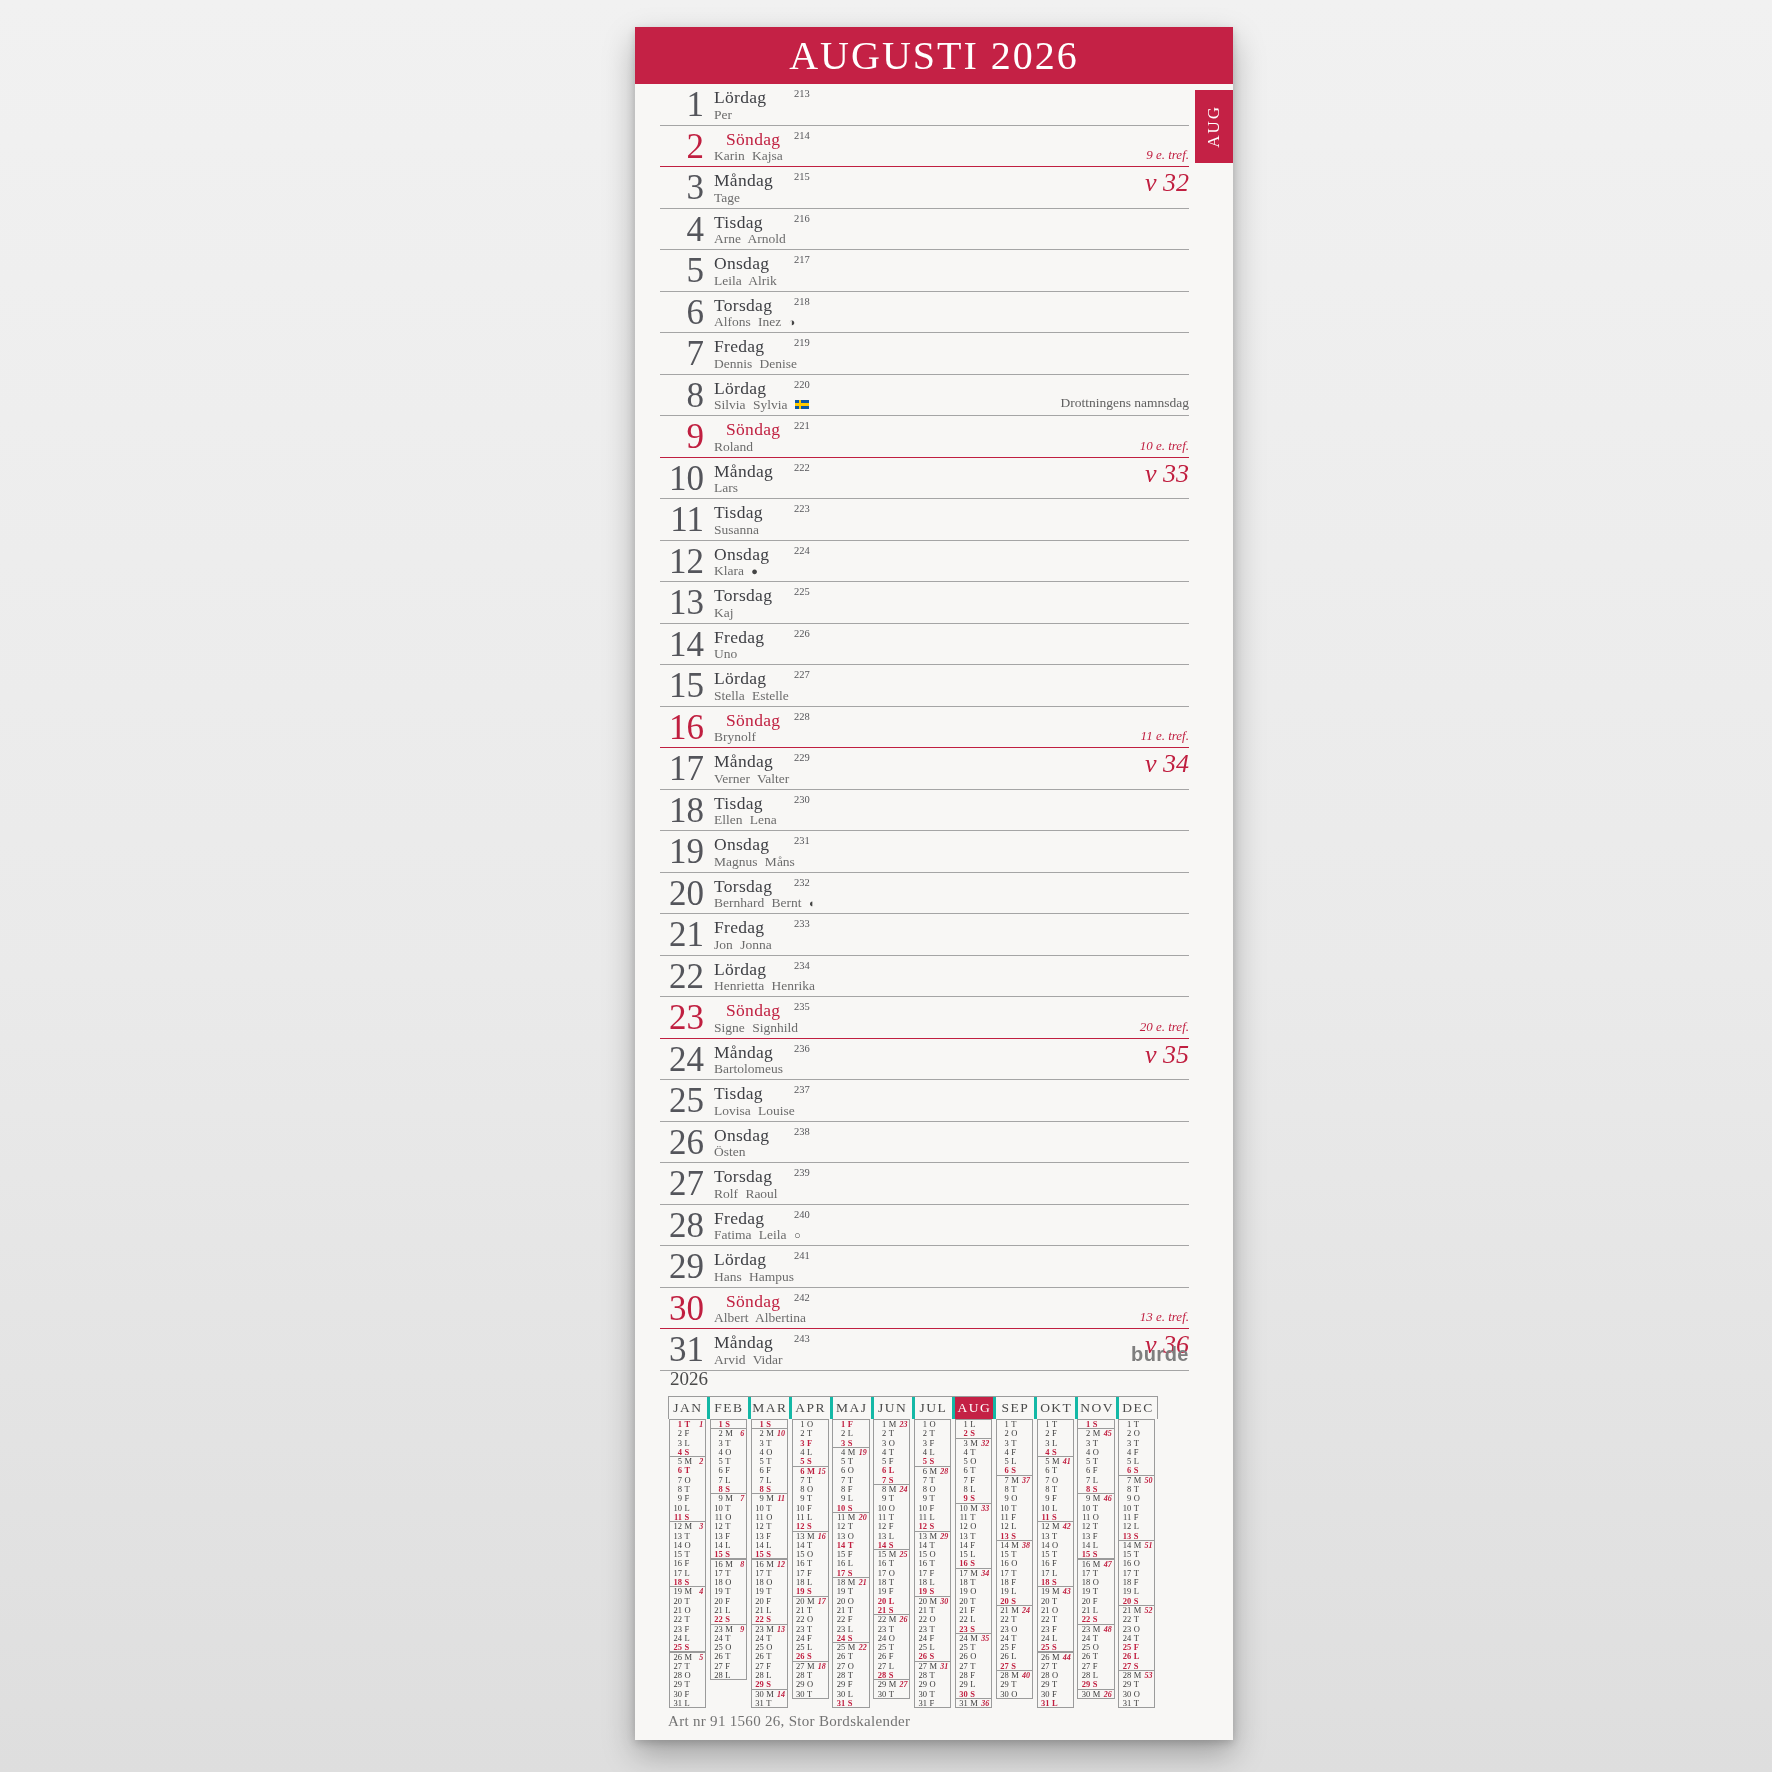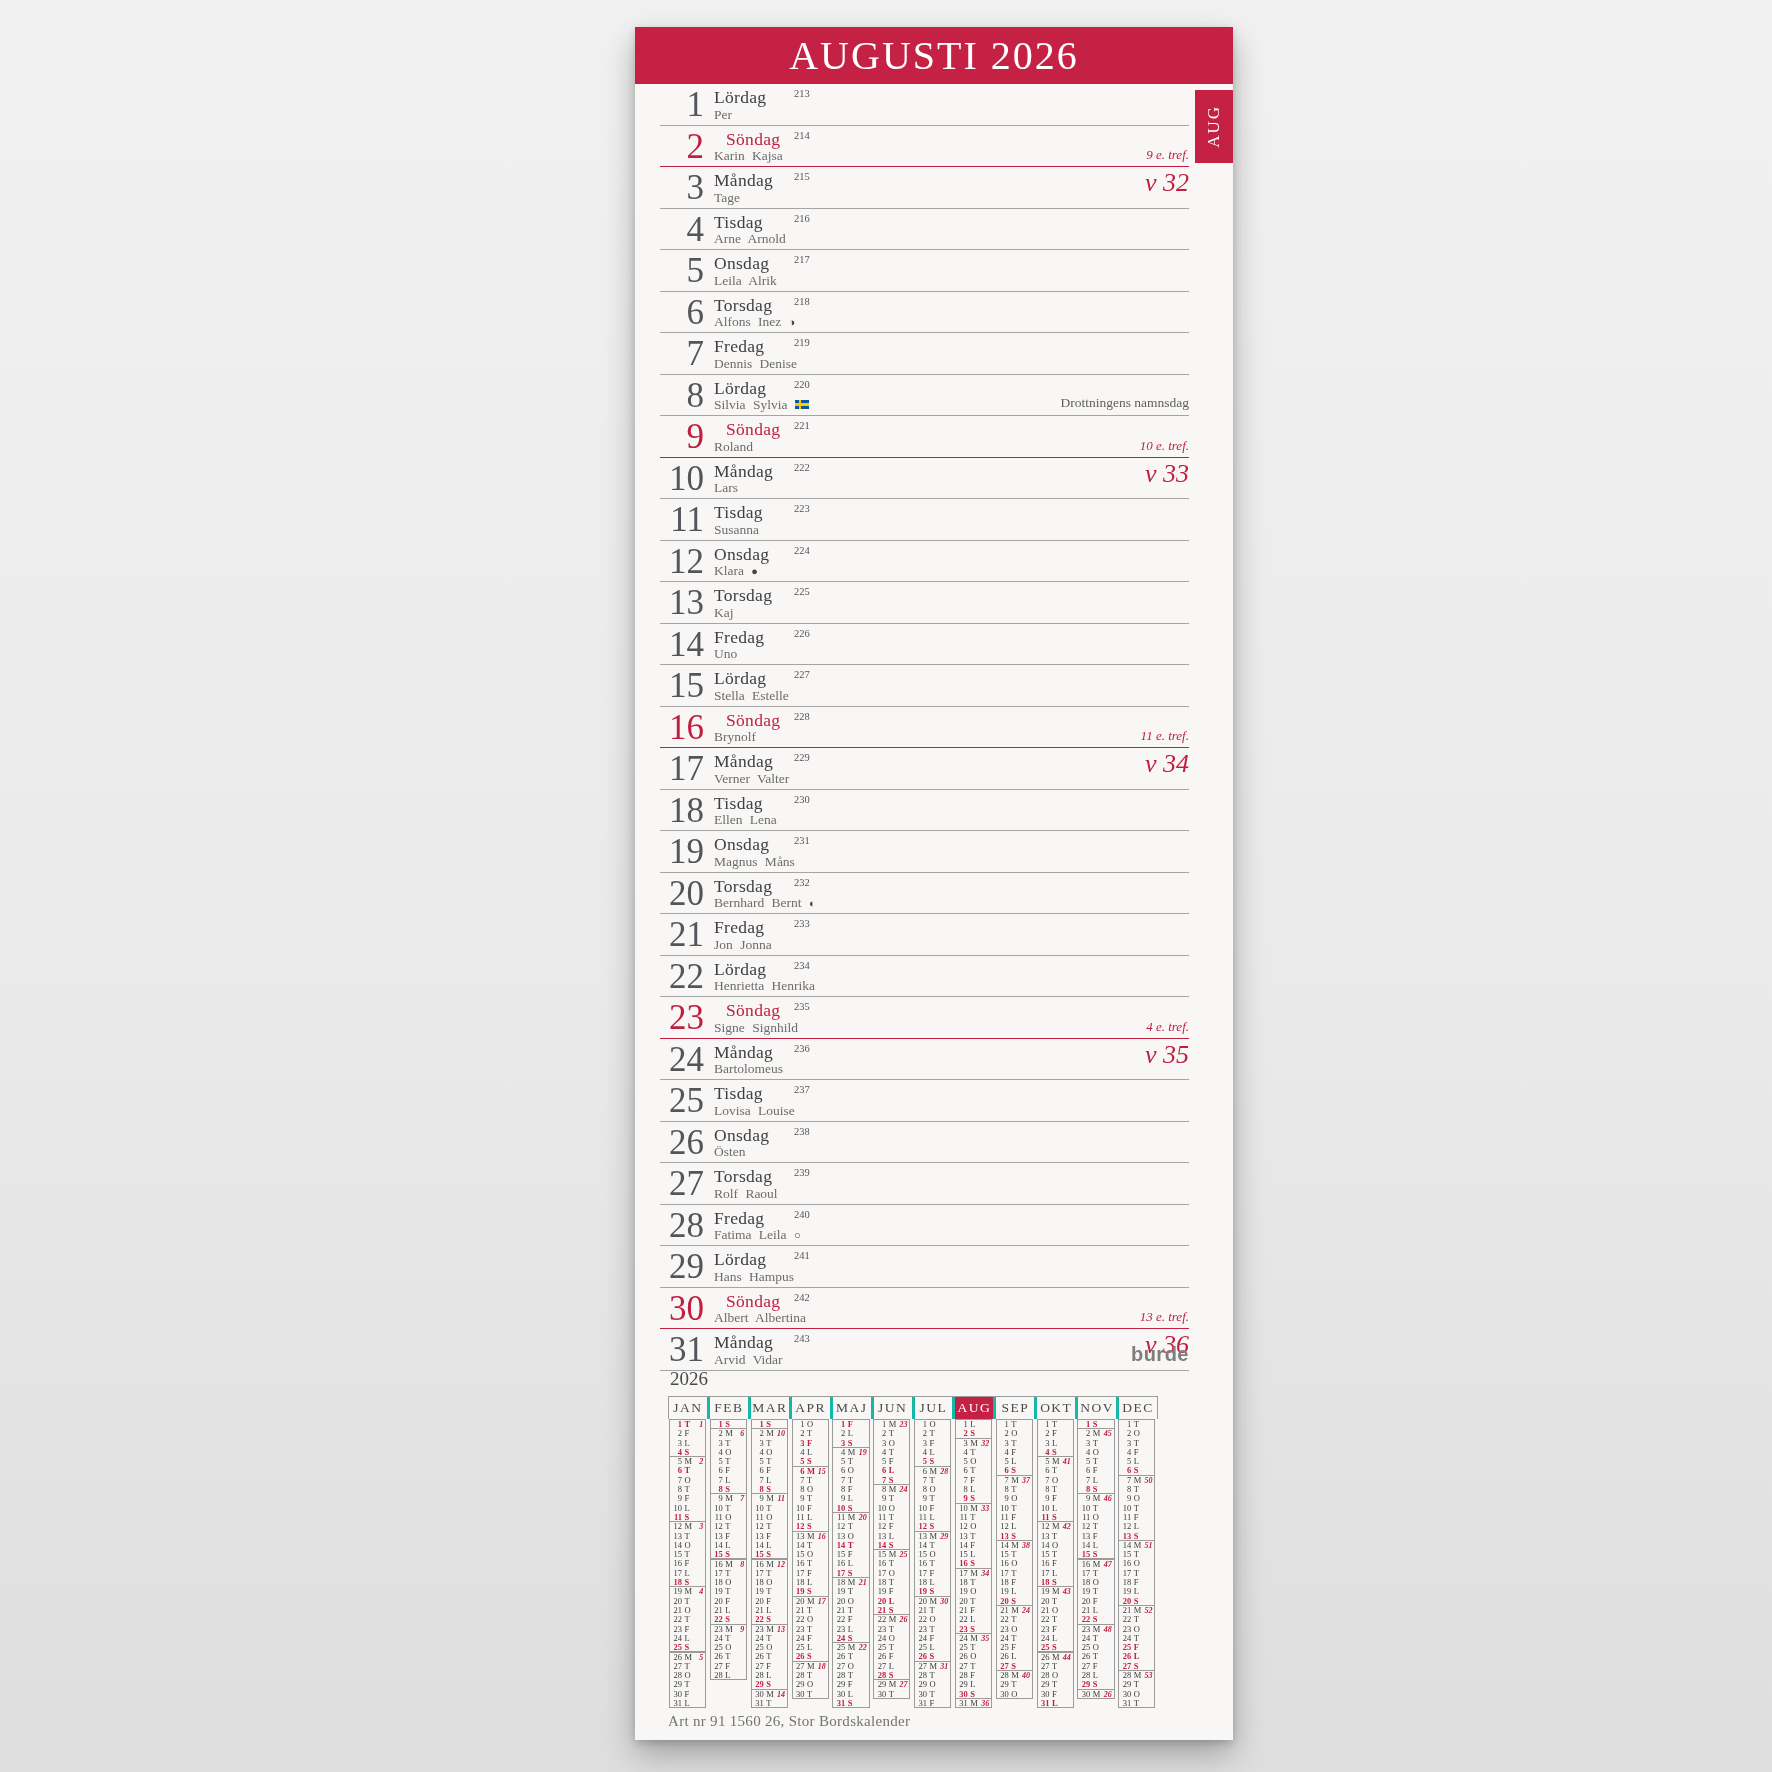--- a/index.html
+++ b/index.html
@@ -217,21 +217,21 @@
         <div class="dnum">22</div>
         <div class="dwd">Lördag</div>
         <div class="doy">234</div>
         <div class="dnames">Henrietta Henrika</div>
       </div>
       <div class="row sun">
         <div class="dnum">23</div>
         <div class="dwd">Söndag</div>
         <div class="doy">235</div>
         <div class="dnames">Signe Signhild</div>
-        <div class="rsmall">4 e. tref.</div>
+        <div class="rsmall">20 e. tref.</div>
       </div>
       <div class="row">
         <div class="dnum">24</div>
         <div class="dwd">Måndag</div>
         <div class="doy">236</div>
         <div class="dnames">Bartolomeus</div>
         <div class="vweek">v 35</div>
       </div>
       <div class="row">
         <div class="dnum">25</div>

